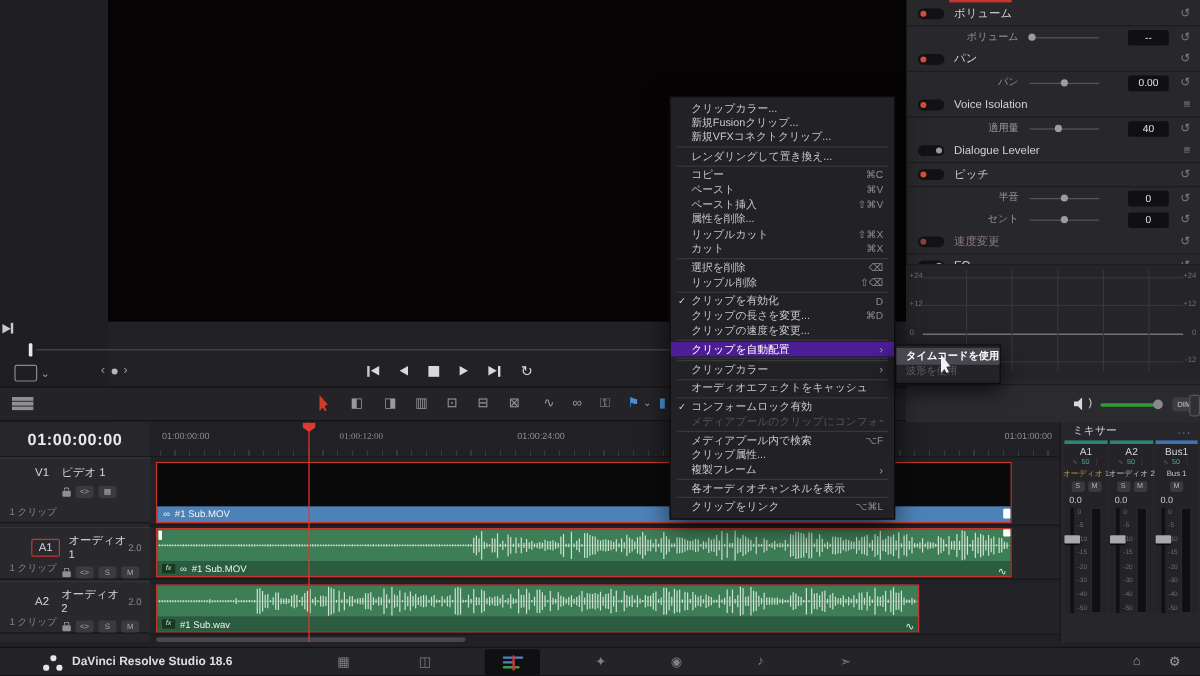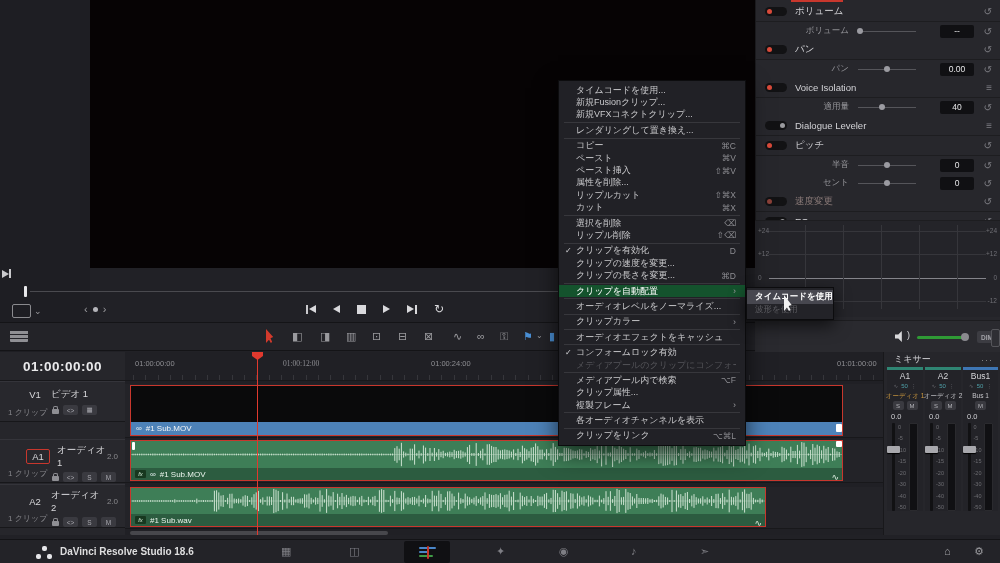--- a/index.html
+++ b/index.html
@@ -138,21 +138,21 @@
   .corner-ic{position:absolute;top:5px;font-size:11px;color:#9a9a9e;}
 
   
   .menu{left:558px;top:80px;width:188px;background:#212126;border:1px solid #0c0c0e;
         box-shadow:0 8px 22px rgba(0,0,0,.65);padding:3px 0;z-index:40;box-sizing:border-box;}
   .mi{height:12.4px;display:flex;align-items:center;padding:0 9px 0 6px;font-size:9px;color:#c9c9cc;white-space:nowrap;}
   .mi .chk{width:11px;font-size:8px;color:#d5d5d8;flex:none;}
   .mi .lbl{flex:1;overflow:hidden;}
   .mi .sc{color:#8d8d92;font-size:8.5px;margin-left:8px;}
   .mi .arr{color:#9a9a9e;font-size:9px;margin-left:8px;}
-  .mi.hl{background:#14532d;color:#fff;}
+  .mi.hl{background:#4c1d95;color:#fff;}
   .mi.dis{color:#55555a;}
   .msep{height:1px;background:#37373c;margin:1px 5px;}
   .submenu{left:746px;top:287px;width:88px;background:#232328;border:1px solid #0c0c0e;
            box-shadow:0 6px 16px rgba(0,0,0,.6);padding:2px 0;z-index:41;box-sizing:border-box;}
   .smi{height:13.5px;display:flex;align-items:center;padding:0 8px;font-size:8.5px;color:#c9c9cc;white-space:nowrap;}
   .smi.hl{background:#47474f;color:#fff;font-weight:bold;}
   .smi.dis{color:#5c5c61;}
 
   .mouse{left:784px;top:295px;width:11px;height:16px;background:#f2f2f2;z-index:60;
          clip-path:polygon(0 0,0 100%,27% 78%,45% 100%,60% 93%,42% 68%,70% 62%);
@@ -338,21 +338,21 @@
     <span class="a spk-wave">)</span>
     <div class="a vol-slider"></div>
     <div class="a vol-knob"></div>
     <div class="a dim-btn">DIM</div>
     <div class="a edge-btn"></div>
   </div>
 
   <div class="a tl-headers">
     <div class="a tc-display">01:00:00:00</div>
     <div id="track-headers">
-        <div class="throw" style="top: 29px; height: 41px;">
+        <div class="throw" style="top: 29px; height: 55px;">
           <div class="th-r1" style="margin-top: 6px;">
             <span class="tid">V1</span>
             <span class="tname">ビデオ 1</span>
           </div>
           <div class="th-r2">
             <span class="lk"></span>
             <span class="hb">&lt;&gt;</span>
             <span class="hb">▦</span>
           </div>
           <span class="tinfo">1 クリップ</span>
@@ -567,21 +567,21 @@
     <span class="page-ic" style="left:559px;">◉</span>
     <span class="page-ic" style="left:631px;">♪</span>
     <span class="page-ic" style="left:700px;">➣</span>
     <span class="corner-ic" style="left:944px;">⌂</span>
     <span class="corner-ic" style="left:974px;">⚙</span>
   </div>
 
   <div class="a menu" id="ctx-menu">
       <div class="mi">
         <span class="chk"></span>
-        <span class="lbl">タイムコードを使用...</span>
+        <span class="lbl">クリップカラー...</span>
       </div>
       <div class="mi">
         <span class="chk"></span>
         <span class="lbl">新規Fusionクリップ...</span>
       </div>
       <div class="mi">
         <span class="chk"></span>
         <span class="lbl">新規VFXコネクトクリップ...</span>
       </div>
       <div class="msep"></div>
@@ -631,38 +631,34 @@
         <span class="sc">⇧⌫</span>
       </div>
       <div class="msep"></div>
       <div class="mi">
         <span class="chk">✓</span>
         <span class="lbl">クリップを有効化</span>
         <span class="sc">D</span>
       </div>
       <div class="mi">
         <span class="chk"></span>
-        <span class="lbl">クリップの速度を変更...</span>
-      </div>
-      <div class="mi">
-        <span class="chk"></span>
         <span class="lbl">クリップの長さを変更...</span>
         <span class="sc">⌘D</span>
       </div>
+      <div class="mi">
+        <span class="chk"></span>
+        <span class="lbl">クリップの速度を変更...</span>
+      </div>
       <div class="msep"></div>
       <div class="mi hl">
         <span class="chk"></span>
         <span class="lbl">クリップを自動配置</span>
         <span class="arr">›</span>
       </div>
       <div class="msep"></div>
-      <div class="mi">
-        <span class="chk"></span>
-        <span class="lbl">オーディオレベルをノーマライズ...</span>
-      </div>
       <div class="msep"></div>
       <div class="mi">
         <span class="chk"></span>
         <span class="lbl">クリップカラー</span>
         <span class="arr">›</span>
       </div>
       <div class="msep"></div>
       <div class="mi">
         <span class="chk"></span>
         <span class="lbl">オーディオエフェクトをキャッシュ</span>

